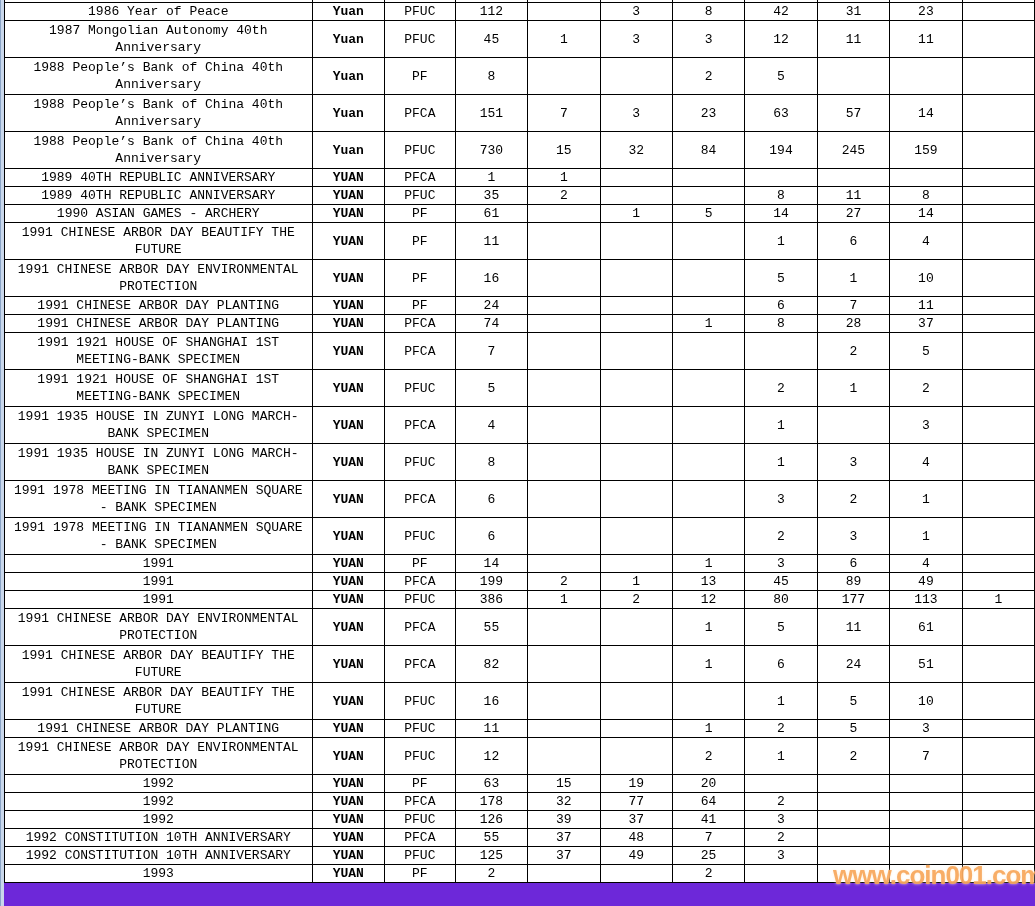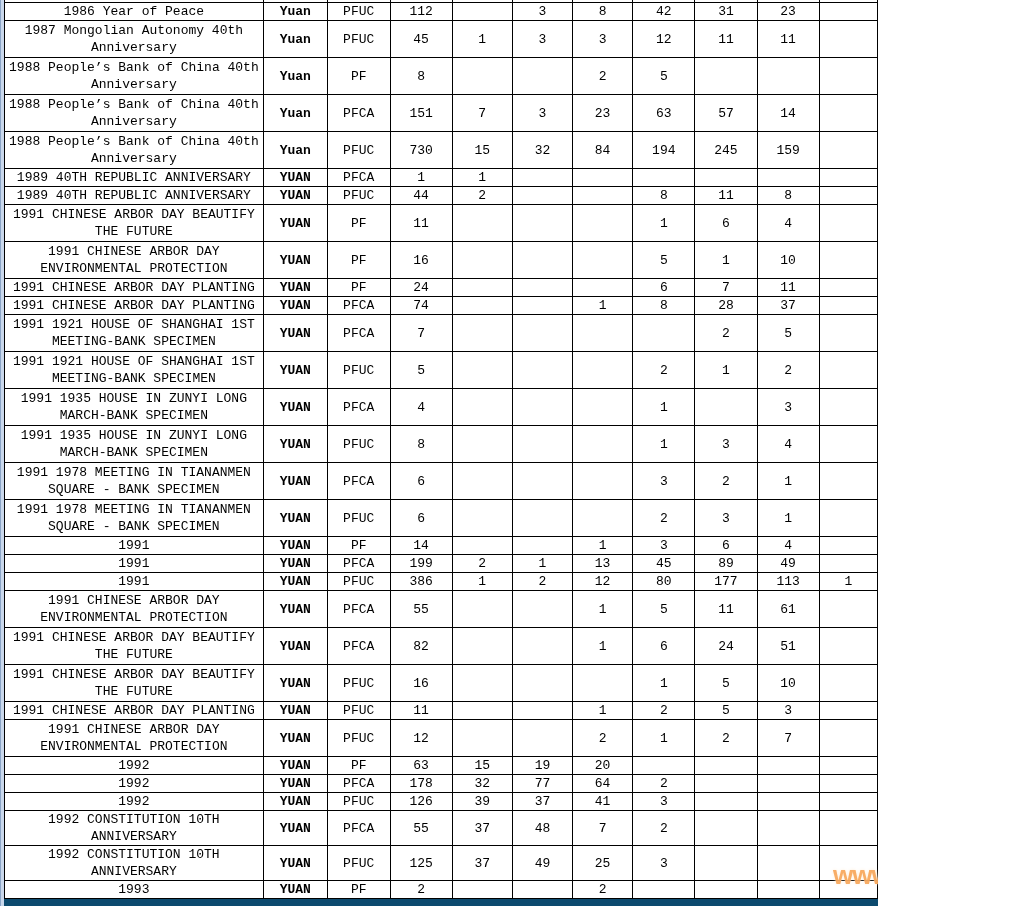--- a/index.html
+++ b/index.html
@@ -1,17 +1,17 @@
 <!DOCTYPE html>
 <html><head>
 <meta charset="utf-8">
 <style>
   html,body{margin:0;padding:0;}
   body{width:1035px;height:906px;overflow:hidden;background:#ffffff;}
-  .screen{position:relative;width:878px;height:906px;overflow:hidden;background:#0c4a6e;}
+  .screen{position:relative;width:1035px;height:906px;overflow:hidden;background:#6d28d9;}
   .edge-strip{
     position:absolute;left:0;top:0;width:4px;height:906px;
     background:#c9d7eb;border-left:1px solid #8aa4c6;box-sizing:border-box;z-index:2;
   }
   .table-wrap{position:absolute;left:4px;top:-16px;}
   table.grid{
     border-collapse:collapse;table-layout:fixed;
     font-family:"Liberation Mono","DejaVu Sans Mono",monospace;
     font-size:13px;color:#000;background:#fff;
   }
@@ -131,27 +131,40 @@
             <td class="val"></td>
             <td class="val"></td>
             <td class="val"></td>
             <td class="val"></td>
             <td class="val"></td>
           </tr>
           <tr class="r">
             <td class="desc">1989 40TH REPUBLIC ANNIVERSARY</td>
             <td class="cur">YUAN</td>
             <td class="grade">PFUC</td>
-            <td class="val">44</td>
-            <td class="val">2</td>
-            <td class="val"></td>
-            <td class="val"></td>
-            <td class="val">8</td>
-            <td class="val">11</td>
-            <td class="val">8</td>
+            <td class="val">35</td>
+            <td class="val">2</td>
+            <td class="val"></td>
+            <td class="val"></td>
+            <td class="val">8</td>
+            <td class="val">11</td>
+            <td class="val">8</td>
+            <td class="val"></td>
+          </tr>
+          <tr class="r">
+            <td class="desc">1990 ASIAN GAMES - ARCHERY</td>
+            <td class="cur">YUAN</td>
+            <td class="grade">PF</td>
+            <td class="val">61</td>
+            <td class="val"></td>
+            <td class="val">1</td>
+            <td class="val">5</td>
+            <td class="val">14</td>
+            <td class="val">27</td>
+            <td class="val">14</td>
             <td class="val"></td>
           </tr>
           <tr class="r tall">
             <td class="desc">1991 CHINESE ARBOR DAY BEAUTIFY THE FUTURE</td>
             <td class="cur">YUAN</td>
             <td class="grade">PF</td>
             <td class="val">11</td>
             <td class="val"></td>
             <td class="val"></td>
             <td class="val"></td>

